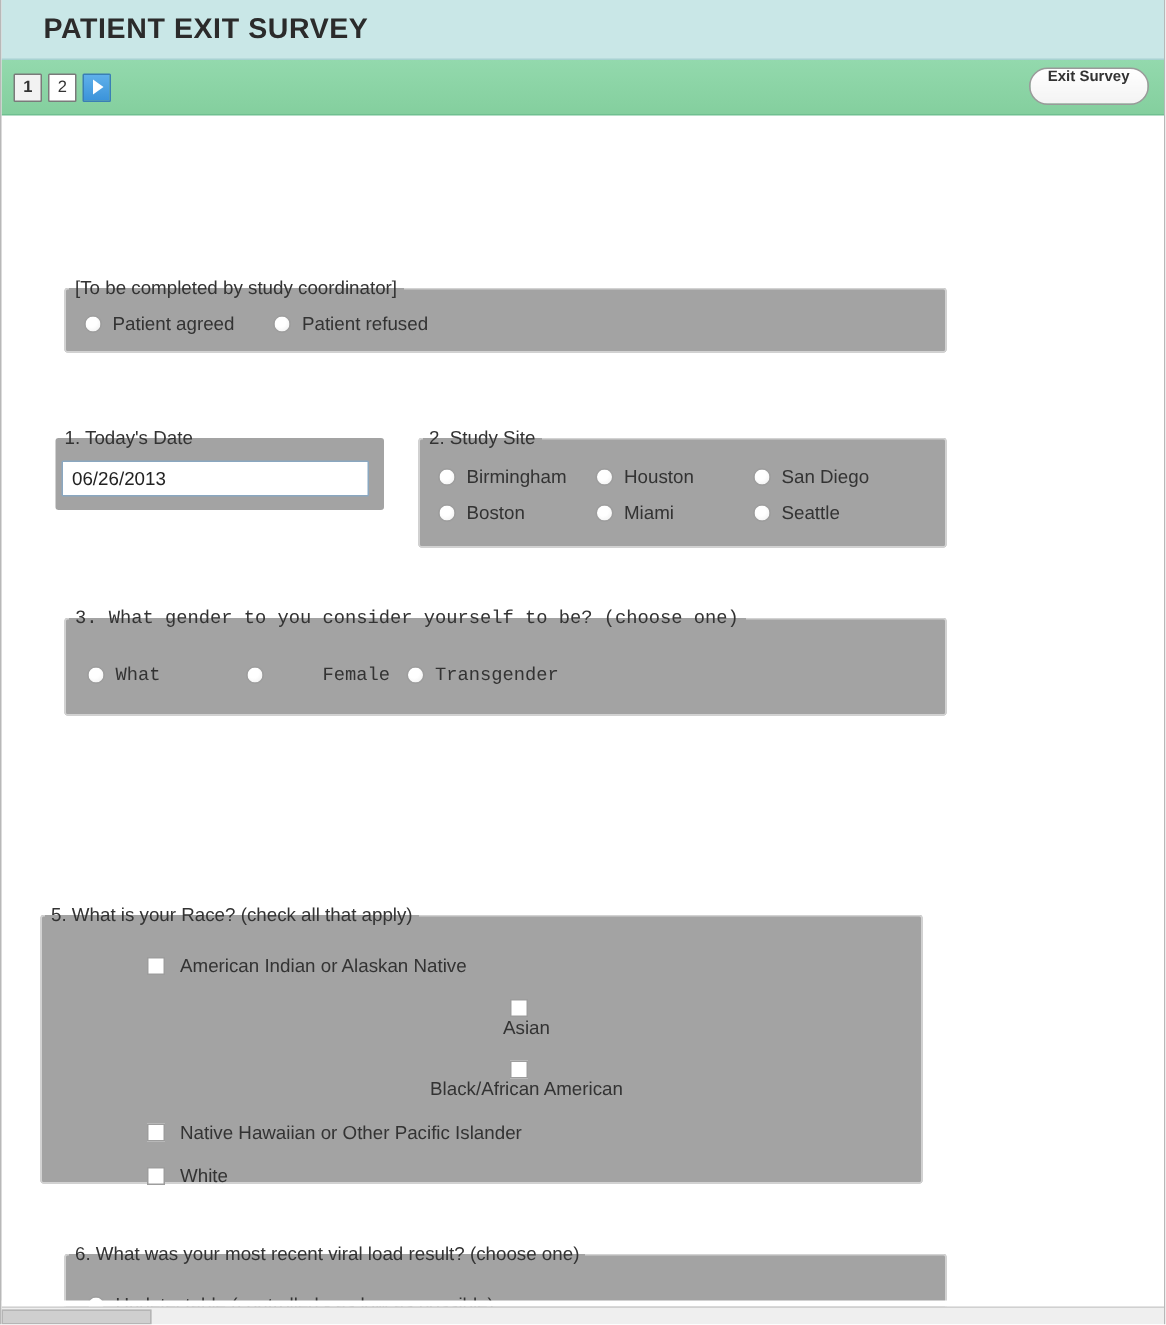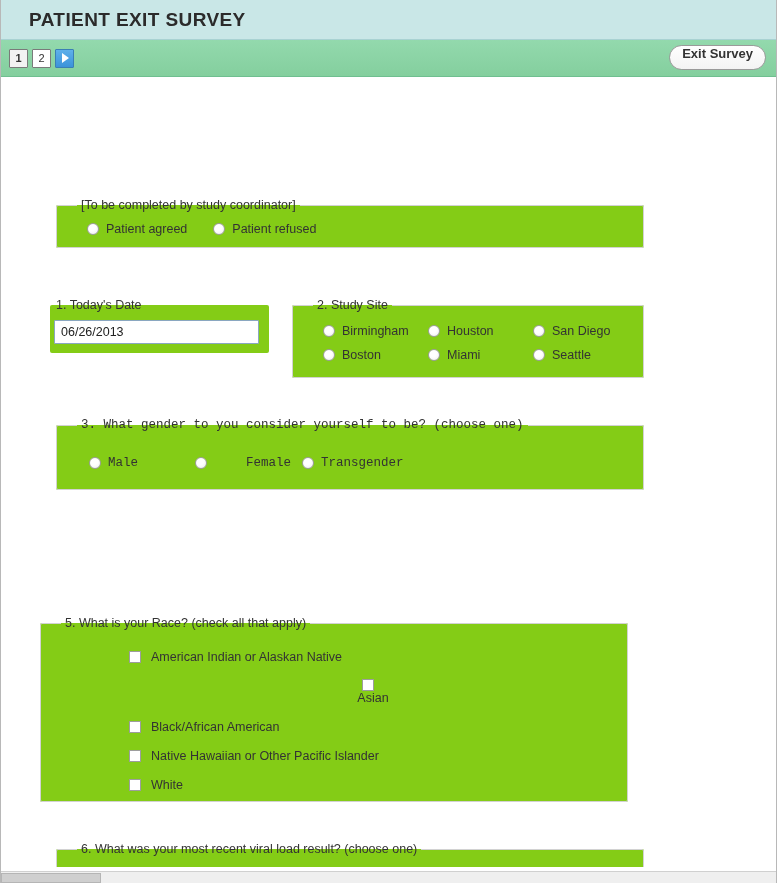--- a/index.html
+++ b/index.html
@@ -76,43 +76,43 @@
     border-bottom: 5px solid transparent;
     border-left: 7px solid #ffffff;
     margin-left: 2px;
   }
   .exit-btn {
     position: absolute;
     right: 10px;
     top: 5px;
     height: 25px;
     padding: 0 12px;
-    font-size: 13px;
+    font-size: 10px;
     font-weight: bold;
     color: #333;
     background: #ffffff;
     background: linear-gradient(#ffffff, #f3f3f3);
     border: 1px solid #9a9a9a;
     border-radius: 13px;
     cursor: pointer;
   }
   
   .form-body {
     padding: 18px 0 0 0;
     height: 795px;
     overflow: hidden;
     position: relative;
   }
   fieldset.box {
     position: absolute;
-    margin: 13px;
+    margin: 0;
     border: 1px solid #d2d2d2;
     border-radius: 2px;
-    padding: 8px 10px 10px 18px;
-    background: #84cc16;
+    padding: 8px 10px 10px 0;
+    background: #a3a3a3;
   }
   fieldset.box > legend {
     font-size: 12.5px;
     color: #333333;
     padding: 0 4px;
     margin-left: 2px;
   }
   .opt-row { display: flex; align-items: center; }
   .opt {
     display: flex;
@@ -242,21 +242,21 @@
           <span>Seattle</span>
         </div>
       </div>
     </fieldset>
 
     <fieldset class="box" style="left:42px; top:328px; width:588px; height:72px;font-family:Liberation Mono, monospace;">
       <legend>3. What gender to you consider yourself to be? (choose one)</legend>
       <div class="opt-row" style="margin-top:16px; margin-left:14px;">
         <div class="opt" style="width:106px;">
           <span class="radio"></span>
-          <span>Male</span>
+          <span>What</span>
         </div>
         <div class="opt" style="width:107px;gap:32px;">
           <span class="radio"></span>
           <span>Female</span>
         </div>
         <div class="opt">
           <span class="radio"></span>
           <span>Transgender</span>
         </div>
       </div>
@@ -267,21 +267,21 @@
       <legend>5. What is your Race? (check all that apply)</legend>
       <div style="margin-left:70px; margin-top:12px;">
         <div class="opt" style="margin-bottom:15px;">
           <span class="check"></span>
           <span>American Indian or Alaskan Native</span>
         </div>
         <div class="opt" style="margin-bottom:15px;flex-direction:column;">
           <span class="check"></span>
           <span>Asian</span>
         </div>
-        <div class="opt" style="margin-bottom:15px;">
+        <div class="opt" style="margin-bottom:15px;flex-direction:column;">
           <span class="check"></span>
           <span>Black/African American</span>
         </div>
         <div class="opt" style="margin-bottom:15px;">
           <span class="check"></span>
           <span>Native Hawaiian or Other Pacific Islander</span>
         </div>
         <div class="opt">
           <span class="check"></span>
           <span>White</span>

